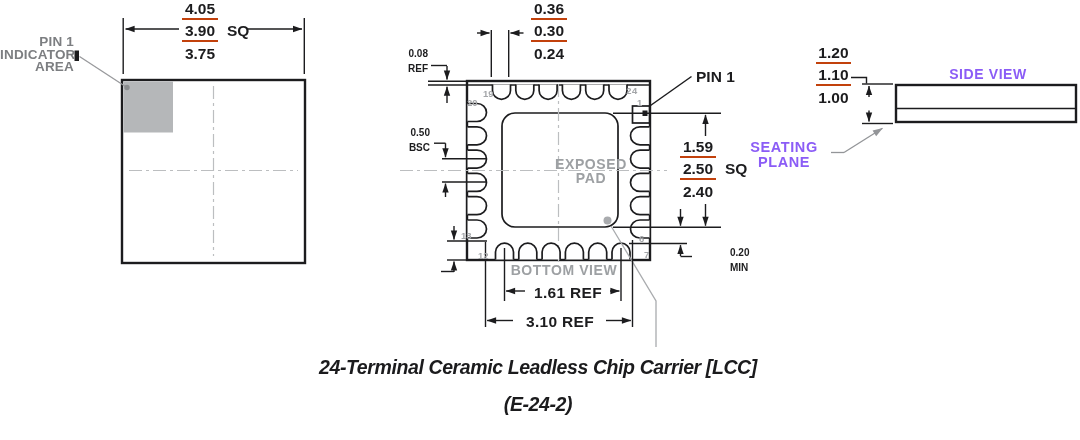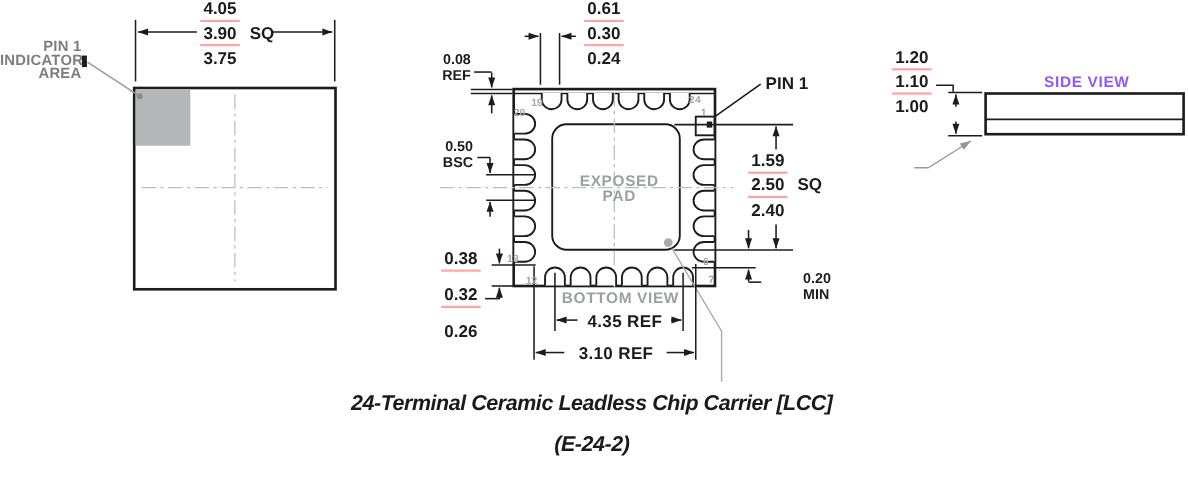--- a/index.html
+++ b/index.html
@@ -6,24 +6,24 @@
   #stage{position:relative;width:1080px;height:440px;background:#fff;overflow:hidden;
          font-family:"Liberation Sans",sans-serif;}
   #stage svg{position:absolute;left:0;top:0;}
   .txt{position:absolute;white-space:nowrap;}
   
   .ds{position:absolute;width:44px;text-align:center;font-weight:bold;font-size:15.5px;
       color:#1c1c1e;line-height:15px;}
   .ds .r{height:22.3px;position:relative;}
   .ds.tall .r{height:33px;}
   .ds .n{display:inline-block;padding:0 2.5px 2px;}
-  .ds .r.u .n{border-bottom:2px solid #fca5a5;}
+  .ds .r.u .n{border-bottom:2px solid #c2410c;}
   .ds .sfx{position:absolute;left:100%;top:0;margin-left:5px;}
   
-  .dl{position:absolute;font-weight:bold;font-size:13px;color:#1c1c1e;line-height:14.5px;}
+  .dl{position:absolute;font-weight:bold;font-size:10px;color:#1c1c1e;line-height:14.5px;}
   .dl.right{text-align:right;width:60px;}
   
   .dref{position:absolute;font-weight:bold;font-size:15.5px;color:#1c1c1e;
         letter-spacing:.3px;text-align:center;}
   
   .gl{position:absolute;font-weight:bold;font-size:14px;color:#8b5cf6;
       letter-spacing:.6px;text-align:center;}
   .gl.light{color:#9da0a3;}
   .pn{position:absolute;font-weight:bold;font-size:9.5px;color:#a4a6a9;letter-spacing:0;}
   .pin1lbl{position:absolute;font-weight:bold;font-size:15.5px;color:#1c1c1e;}
@@ -190,66 +190,65 @@
   <div class="r u"><span class="n">3.90</span><span class="sfx">SQ</span></div>
   <div class="r"><span class="n">3.75</span></div>
 </div>
 <div class="gl txt" style="left:0;top:36px;width:74px;text-align:right;font-size:13.5px;line-height:12.7px;letter-spacing:.2px;color:#7c7e81;">
   <div>PIN 1</div>
   <div>INDICATOR</div>
   <div>AREA</div>
 </div>
 
 <div class="ds" style="left:527px;top:1px;">
-  <div class="r u"><span class="n">0.61</span></div>
+  <div class="r u"><span class="n">0.36</span></div>
   <div class="r u"><span class="n">0.30</span></div>
   <div class="r"><span class="n">0.24</span></div>
 </div>
 <div class="dl right" style="left:368px;top:47px;">
   <div>0.08</div>
   <div>REF</div>
 </div>
 <div class="dl right" style="left:370px;top:126px;">
   <div>0.50</div>
   <div>BSC</div>
-</div>
-<div class="ds tall" style="left:397px;top:228px;">
-  <div class="r u"><span class="n">0.38</span></div>
-  <div class="r u"><span class="n">0.32</span></div>
-  <div class="r"><span class="n">0.26</span></div>
 </div>
 <div class="ds" style="left:676px;top:139px;">
   <div class="r u"><span class="n">1.59</span></div>
   <div class="r u"><span class="n">2.50</span><span class="sfx">SQ</span></div>
   <div class="r"><span class="n">2.40</span></div>
 </div>
 <div class="dl" style="left:697px;top:246px;margin-left:33px;">
   <div>0.20</div>
   <div>MIN</div>
 </div>
-<div class="dref" style="left:528px;top:284px;width:80px;">4.35 REF</div>
+<div class="dref" style="left:528px;top:284px;width:80px;">1.61 REF</div>
 <div class="dref" style="left:520px;top:313px;width:80px;">3.10 REF</div>
 <div class="pin1lbl" style="left:696px;top:68px;">PIN 1</div>
-<div class="gl light" style="left:503px;top:158px;width:120px;line-height:13.5px;">
+<div class="gl light" style="left:503px;top:158px;width:120px;line-height:13.5px;padding-left:28px;">
   <div>EXPOSED</div>
   <div>PAD</div>
 </div>
 <div class="gl light" style="left:504px;top:262px;width:120px;">BOTTOM VIEW</div>
 <div class="pn" style="left:483px;top:88px;">19</div>
 <div class="pn" style="left:626px;top:85.5px;font-family:Liberation Mono, monospace;">24</div>
 <div class="pn" style="left:467px;top:97px;">20</div>
 <div class="pn" style="left:637px;top:96.5px;">1</div>
 <div class="pn" style="left:461px;top:229.5px;">13</div>
 <div class="pn" style="left:478px;top:249.5px;">12</div>
 <div class="pn" style="left:639px;top:232.5px;">6</div>
 <div class="pn" style="left:644px;top:248.5px;">7</div>
 
 <div class="gl" style="left:928px;top:66px;width:120px;">SIDE VIEW</div>
-<div class="ds" style="left:807px;top:45px;">
+<div class="ds" style="left:807px;top:45px;text-align:right;">
   <div class="r u"><span class="n">1.20</span></div>
   <div class="r u"><span class="n">1.10</span></div>
   <div class="r"><span class="n">1.00</span></div>
 </div>
+<div class="gl" style="left:740px;top:140px;width:88px;line-height:14.5px;font-size:14.5px;">
+  <div>SEATING</div>
+  <div>PLANE</div>
+</div>
 
 <div class="cap" style="top:356px;">24-Terminal Ceramic Leadless Chip Carrier [LCC]</div>
 <div class="cap" style="top:393px;">(E-24-2)</div>
 
 </div>
 
 </body></html>

